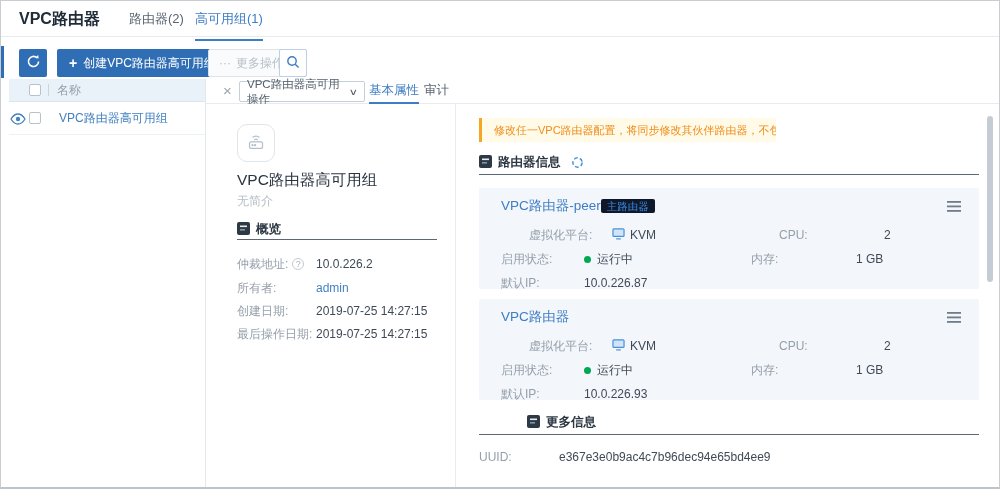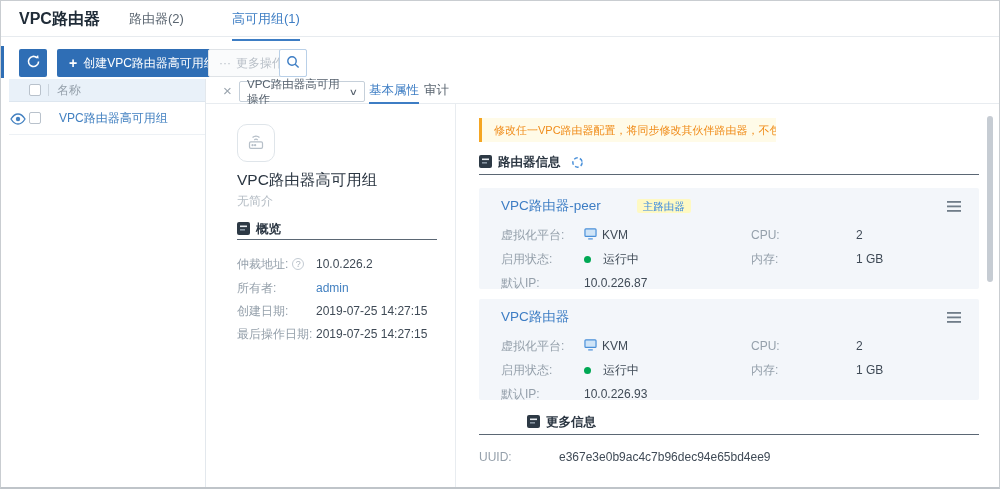--- a/index.html
+++ b/index.html
@@ -5,21 +5,21 @@
   * { margin:0; padding:0; box-sizing:border-box; }
   body { background:#f2f3f5; font-family:"Liberation Sans","DejaVu Sans",sans-serif; }
   .screen{ position:relative; width:1000px; height:489px; background:#fff;
            border:1px solid #c9cdd1; border-bottom:2px solid #bfc4c9; overflow:hidden;
            color:#3f4a56; }
   
   .hdr{ position:absolute; left:0; top:0; right:0; height:36px; border-bottom:1px solid #e7ebef; background:#fff;}
   .hdr-title{ position:absolute; left:18px; top:0; line-height:36px; font-size:16px; font-weight:bold; color:#202c38;}
   .hdr-tab{ position:absolute; top:0; height:40px; line-height:36px; font-size:13px; color:#5a6570; cursor:pointer;}
   .hdr-tab.t1{ left:128px; }
-  .hdr-tab.t2{ left:194px; color:#3d7dc4; border-bottom:2px solid #3d7dc4;margin-left:37px; }
+  .hdr-tab.t2{ left:194px; color:#3d7dc4; border-bottom:2px solid #3d7dc4; }
   
   .edge-accent{ position:absolute; left:0; top:45px; width:3px; height:32px; background:#2f6eb5; }
   .btn{ position:absolute; top:48px; height:28px; border-radius:2px; font-size:12px;
         display:flex; align-items:center; justify-content:center; cursor:pointer; border:none;}
   .btn-refresh{ left:18px; width:28px; background:#2f6eb5; }
   .btn-create{ left:56px; padding:0 12px; background:#2f6eb5; color:#fff; gap:6px;}
   .btn-create .plus{ font-size:14px; font-weight:bold; line-height:1;}
   .btn-more{ left:207px; padding:0 10px; background:#fafbfc; border:1px solid #dfe3e7; color:#b8bfc7; gap:5px;}
   .btn-search{ left:278px; width:28px; background:#fff; border:1px solid #b9d0e8;}
   .caret{ font-size:9px; transform:scaleX(1.4); display:inline-block;}
@@ -63,28 +63,28 @@
          border-left:3px solid #f5a623; color:#f08c1a; font-size:11px; line-height:24px; padding-left:12px; white-space:nowrap; overflow:hidden;}
   .sec.routers{ left:478px; top:153px; }
   .sec.more{ left:478px; top:413px;padding-left:48px; }
   .sec-line.l1{ left:478px; top:173px; width:500px;}
   .sec-line.l2{ left:478px; top:433px; width:500px;}
   .sec-refresh{ margin-left:4px; cursor:pointer; display:inline-flex;}
   .card{ position:absolute; left:478px; width:500px; height:101px; background:#f3f6fa; border-radius:2px;}
   .card.c1{ top:187px; } .card.c2{ top:298px; }
   .card-title-row{ position:absolute; left:22px; top:9px; display:flex; align-items:center; gap:0;}
   .card-title{ font-size:13.5px; color:#3d7dc4; cursor:pointer;}
-  .badge{ background:#fef9c3; color:#3c8ae0; font-size:10.5px; padding:2px 6px; border-radius:2px; line-height:1;margin-left:36px;}
+  .badge{ background:#0f172a; color:#3c8ae0; font-size:10.5px; padding:2px 6px; border-radius:2px; line-height:1;}
   .burger{ position:absolute; right:18px; top:10px; cursor:pointer;}
   .cell{ position:absolute; font-size:12px; height:14px; line-height:14px; white-space:nowrap;}
   .cell.lab{ color:#95a0ab;} .cell.val{ color:#3f4a56;}
   .cl1{ left:22px;} .cv1{ left:105px;} .cl2{ left:272px;} .cv2{ left:377px;}
-  .r1{ top:40px;} .r2{ top:64px;} .r3{ top:88px;}
+  .r1{ top:40px;margin-left:28px;} .r2{ top:64px;} .r3{ top:88px;}
   .kvm{ display:flex; align-items:center; gap:5px;}
-  .status{ display:flex; align-items:center; gap:12px; color:#00a854;}
+  .status{ display:flex; align-items:center; gap:6px; color:#00a854;}
   .dot{ width:7px; height:7px; border-radius:50%; background:#00a854; display:inline-block;}
   .uuid-lab{ position:absolute; left:478px; top:449px; font-size:12px; color:#95a0ab;}
   .uuid-val{ position:absolute; left:558px; top:449px; font-size:12px; color:#3f4a56;}
   .sb-thumb{ position:absolute; left:986px; top:115px; width:6px; height:166px; border-radius:3px; background:#c6ccd3; cursor:pointer;}
 </style>
 </head>
 <body>
 
 <div class="screen">
 

